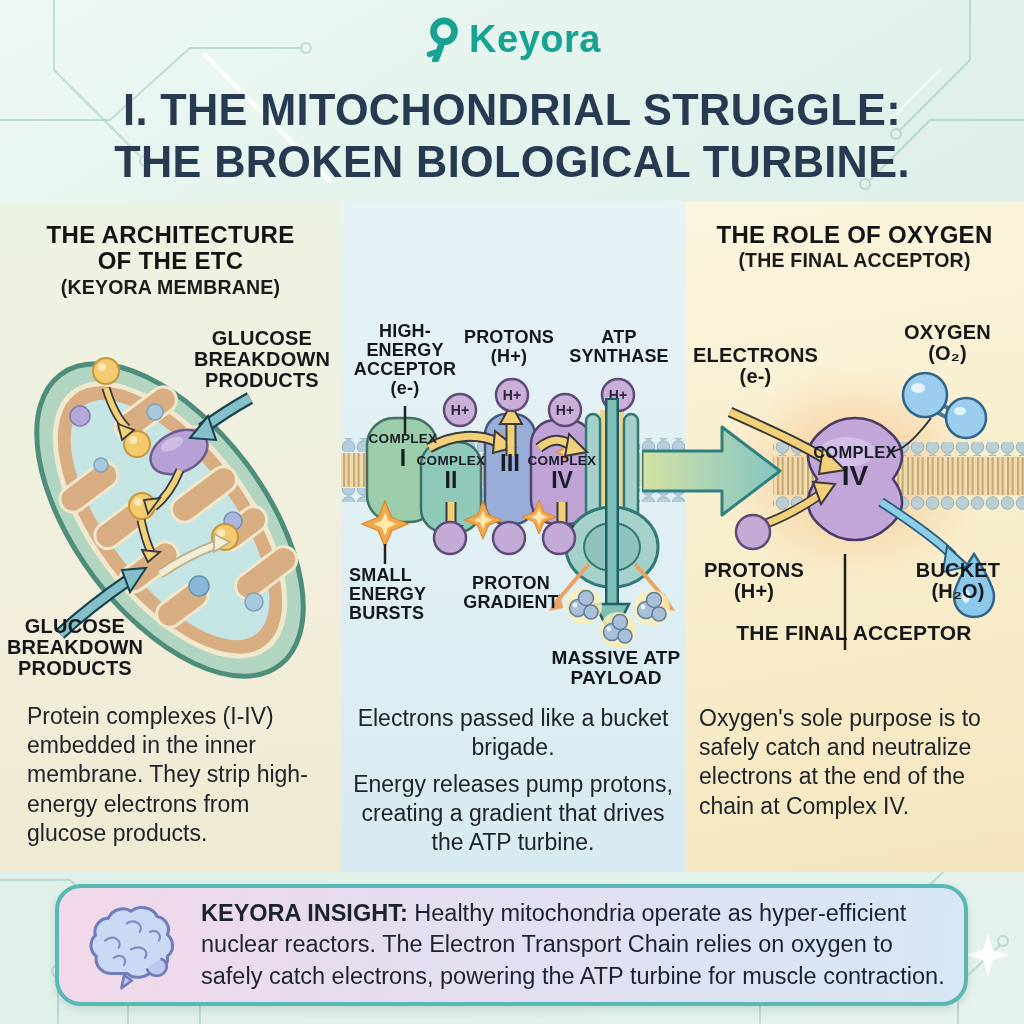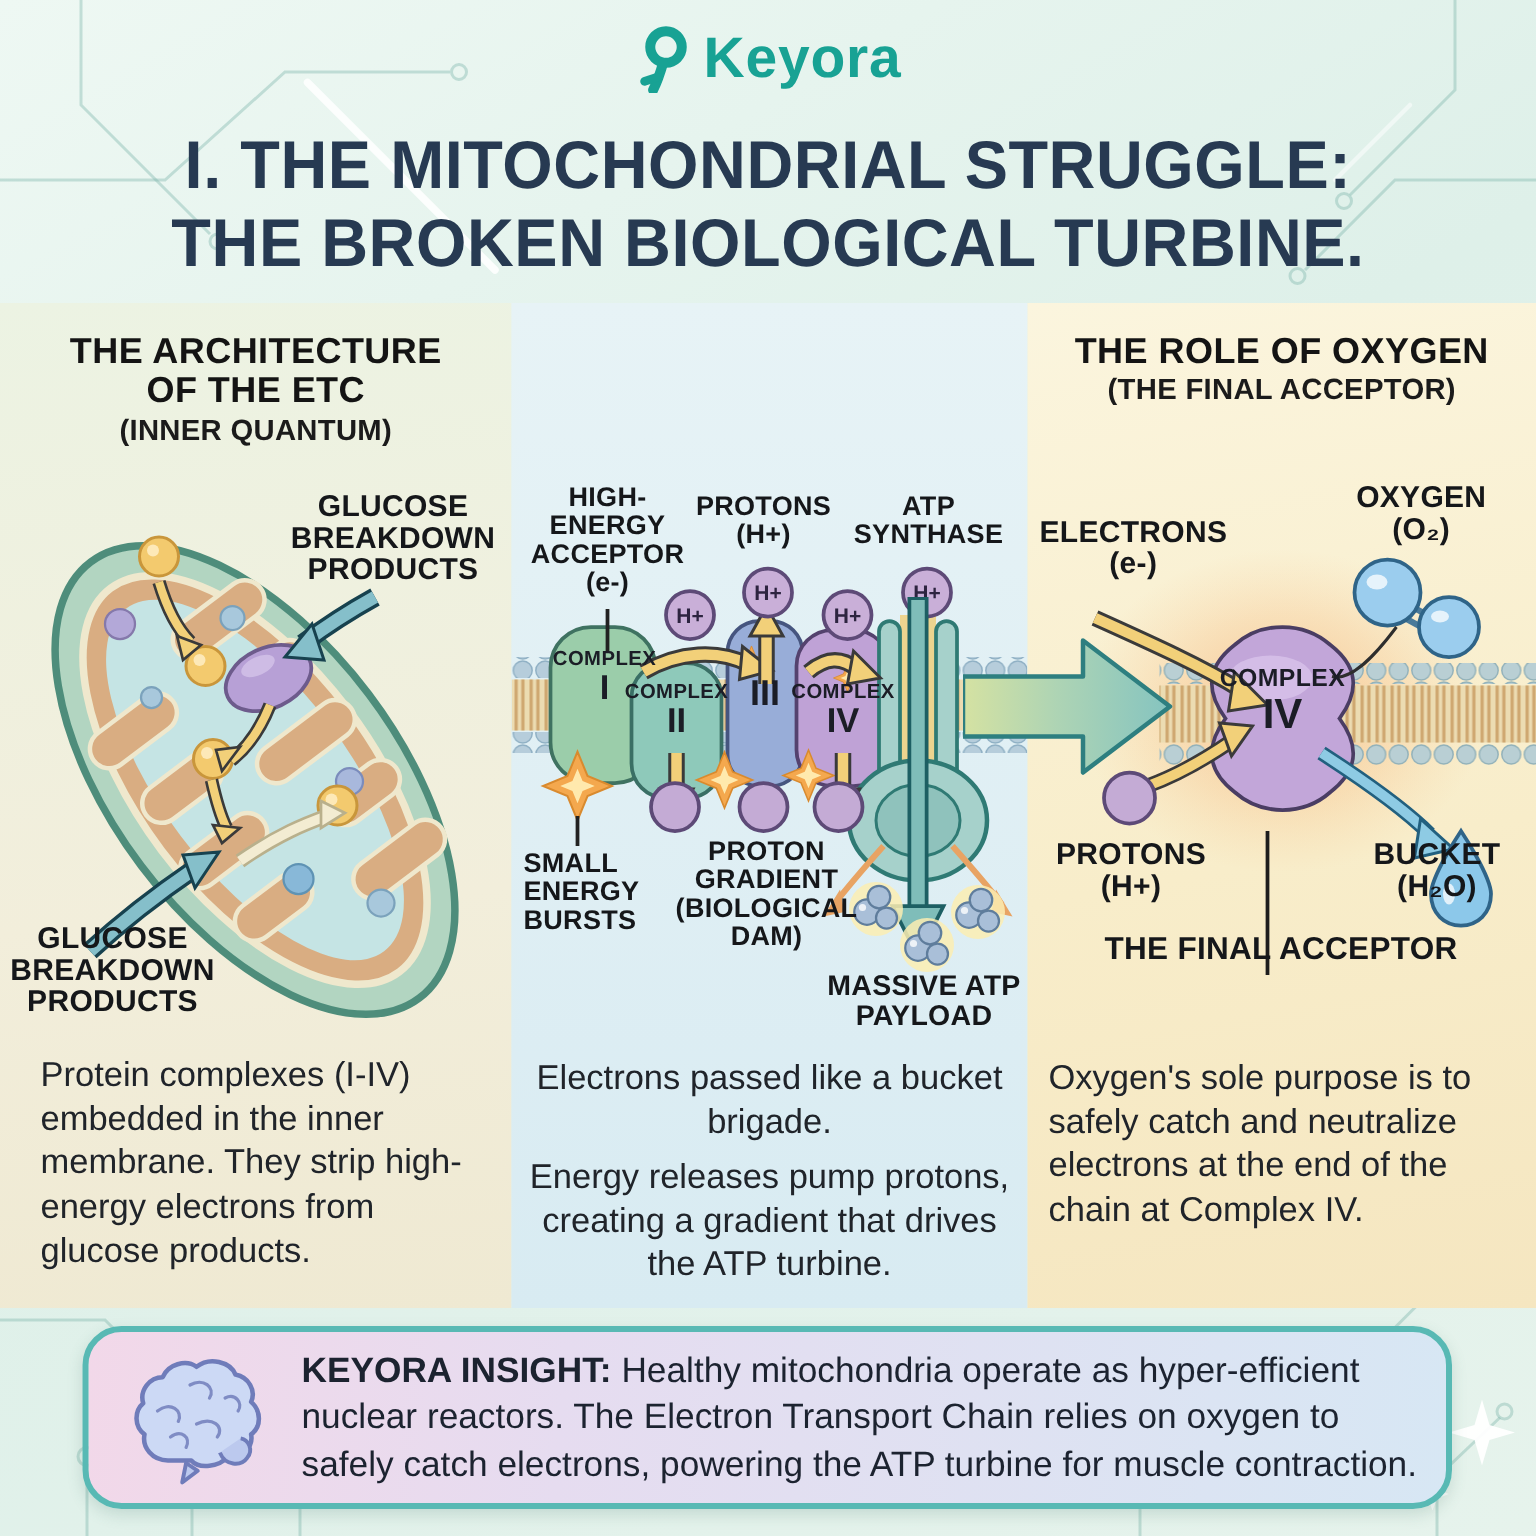--- a/index.html
+++ b/index.html
@@ -101,21 +101,21 @@
   </div>
   <h1 class="title">
     <span>I. THE MITOCHONDRIAL STRUGGLE:</span><br>
     <span>THE BROKEN BIOLOGICAL TURBINE.</span>
   </h1>
 
   <section class="panel c1">
     <h2 class="colhead">
       <span>THE ARCHITECTURE</span><br>
       <span>OF THE ETC</span>
-      <span class="colsub">(INNER QUANTUM)</span>
+      <span class="colsub">(KEYORA MEMBRANE)</span>
     </h2>
 
     <svg class="abs" style="left:0;top:0" width="341" height="670" viewBox="0 0 341 670">
       <g transform="rotate(53 170 318)">
         <ellipse cx="170" cy="318" rx="182" ry="95" fill="#b2d5c1" stroke="#4e8d7b" stroke-width="5"></ellipse>
         <ellipse cx="170" cy="318" rx="160" ry="78" fill="#d9ad82" stroke="#efe8cd" stroke-width="5"></ellipse>
         <ellipse cx="170" cy="318" rx="143" ry="62" fill="#c5e4e4"></ellipse>
         <g fill="#d9ad82" stroke="#efe8cd" stroke-width="3">
           <rect x="57" y="238" width="26" height="70" rx="13"></rect>
           <rect x="107" y="238" width="26" height="55" rx="13"></rect>
@@ -311,23 +311,22 @@
     <div class="cxlabel" style="left:141px;top:248px;width:56px">
       <span class="cxword"></span>
       <span class="cxnum" style="font-size:24px">III</span>
     </div>
     <div class="cxlabel" style="left:179px;top:252px;width:84px">
       <span class="cxword">COMPLEX</span>
       <span class="cxnum">IV</span>
     </div>
 
     <div class="dlabel sm left" style="left:8px;top:364px;width:90px">SMALL ENERGY BURSTS</div>
-    <div class="dlabel sm" style="left:104px;top:356px;width:132px">
+    <div class="dlabel sm" style="left:104px;top:372px;width:132px">
       <span>PROTON GRADIENT</span><br>
-      <span style="font-weight:600">(BIOLOGICAL DAM)</span>
     </div>
     <div class="dlabel" style="left:210px;top:446px;width:130px">MASSIVE ATP PAYLOAD</div>
 
     <p class="para center" style="left:14px;top:502px;width:316px">Electrons passed like a bucket brigade.</p>
     <p class="para center" style="left:6px;top:568px;width:332px">Energy releases pump protons, creating a gradient that drives the ATP turbine.</p>
   </section>
 
   <section class="panel c3">
     <h2 class="colhead">
       <span>THE ROLE OF OXYGEN</span>

